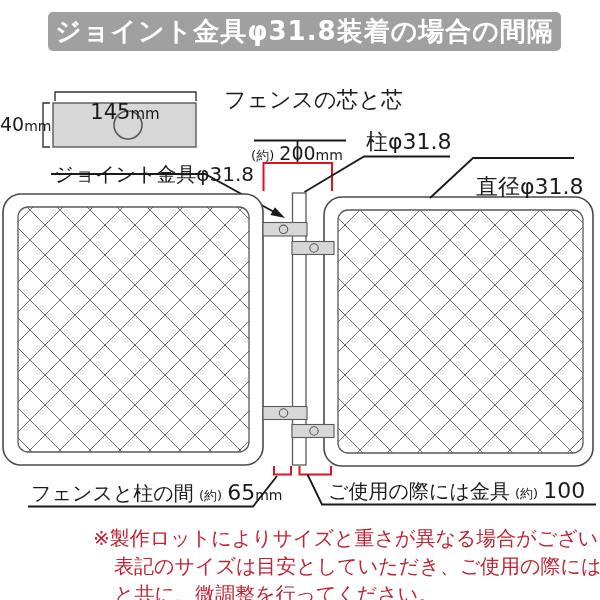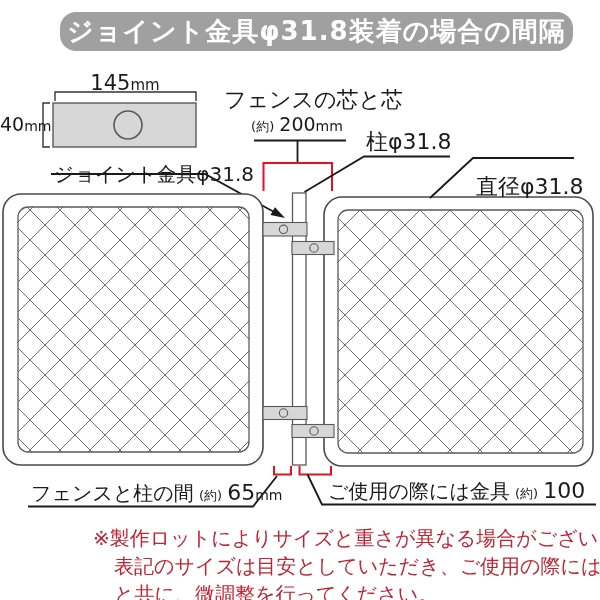--- a/index.html
+++ b/index.html
@@ -3,35 +3,35 @@
 <meta charset="utf-8">
 <style>
   html,body{margin:0;padding:0;background:#fff;}
   .canvas{
     position:relative;width:600px;height:600px;background:#fff;overflow:hidden;
     font-family:"DejaVu Sans","Liberation Sans",sans-serif;color:#1a1a1a;
   }
   .layer{position:absolute;left:0;top:0;}
   
   .title-bar{
-    position:absolute;left:60px;top:12px;width:513px;height:39px;
-    background:var(--bar-gray,#a0a0a0);border-radius:16px;
+    position:absolute;left:48px;top:12px;width:513px;height:39px;
+    background:var(--bar-gray,#a0a0a0);border-radius:5px;
     display:flex;align-items:center;justify-content:center;
   }
   .title-bar span{
     color:#ffffff;font-size:26px;font-weight:bold;letter-spacing:1px;white-space:nowrap;
   }
   
   .lbl{position:absolute;white-space:nowrap;line-height:1.1;}
   .jp20{font-size:20px;}
   .jp22{font-size:22px;}
   .approx{font-size:13px;}
   .num{font-size:19px;}
   .unit{font-size:14px;}
-  .center{text-align:center;}
+  .center{text-align:center;margin-top:29px;}
   .right{text-align:right;}
   
   .note{
     position:absolute;left:93px;top:524px;width:480px;
     color:var(--note-red,#bf2334);font-size:20px;line-height:28px;
   }
   .note div{white-space:nowrap;}
   .note div:not(:first-child){padding-left:21px;}
   
   .ink{stroke:#1a1a1a;fill:none;}

